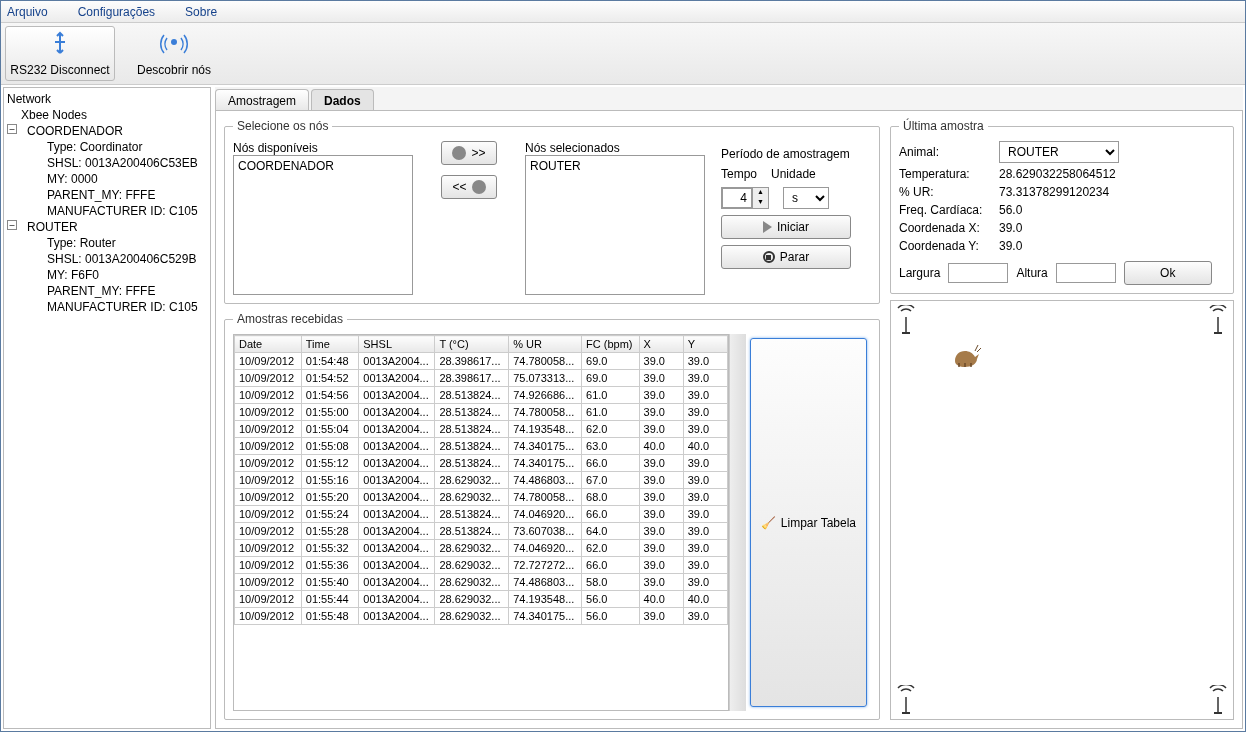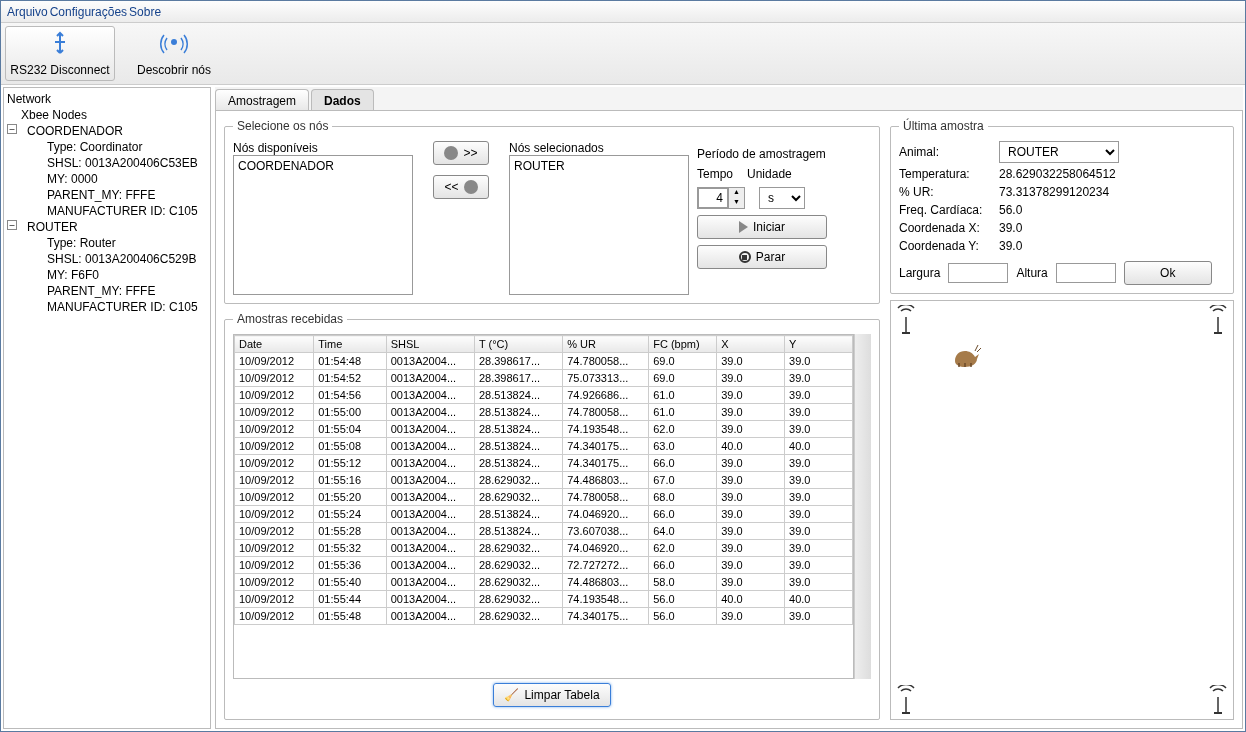--- a/index.html
+++ b/index.html
@@ -4,55 +4,55 @@
 <style>
 * { box-sizing: border-box; font-family: "Segoe UI", Tahoma, sans-serif; font-size: 12px; }
 body { margin: 0; background: #dcdcdc; }
 .window { width: 1246px; height: 732px; background: #fff; border: 1px solid #5a7aa0; display: flex; flex-direction: column; }
 .titlebar { height: 30px; background: linear-gradient(#f4f8fc, #dce8f6); border-bottom: 1px solid #aac; display: flex; align-items: center; padding: 0 6px; }
 .titlebar .title { flex: 1; color: #333; font-size: 13px; }
 .titlebar .java-icon { width: 16px; height: 16px; margin-right: 6px; }
 .win-buttons { display: flex; gap: 2px; }
 .win-btn { width: 28px; height: 20px; background: linear-gradient(#eaf3fb, #cadef3); border: 1px solid #8aa; border-radius: 3px; display:flex; align-items:center; justify-content:center; font-size:11px; }
 .win-btn.close { background: linear-gradient(#f08080, #d22); color:#fff; }
-.menubar { height: 22px; background: linear-gradient(#fdfdfd, #ececec); border-bottom: 1px solid #ccc; display: flex; align-items: center; padding: 0 6px; gap: 2px; color: #15428b; }
+.menubar { height: 22px; background: linear-gradient(#fdfdfd, #ececec); border-bottom: 1px solid #ccc; display: flex; align-items: center; padding: 0 6px; gap: 30px; color: #15428b; }
 .menubar span { cursor: default; }
 .toolbar { height: 62px; background: linear-gradient(#f7f7f7, #e9e9e9); border-bottom: 1px solid #ccc; display: flex; align-items: stretch; padding: 3px 4px; gap: 4px; }
 .tool-btn { width: 110px; border: 1px solid #bbb; background: linear-gradient(#fff, #e8e8e8); border-radius: 3px; display:flex; flex-direction:column; align-items:center; justify-content:center; font-size:11px; }
 .tool-btn.flat { border:1px solid transparent; background:transparent; }
 .tool-btn svg { width:30px; height:30px; }
 .content { flex: 1; display: flex; overflow:hidden; }
 .sidebar { width: 208px; border: 1px solid #bbb; margin: 2px; background: #fff; padding: 3px; overflow:auto; }
 .sidebar .tree-root { font-size: 12px; color:#000; }
 .tree-node { padding-left: 14px; position: relative; line-height: 16px; }
 .tree-node.root { padding-left: 0; }
 .tree-toggle { position:absolute; left:0; top:1px; width:10px; height:10px; border:1px solid #888; font-size:9px; line-height:8px; text-align:center; background:#fff; }
 .main { flex:1; margin:2px; display:flex; flex-direction:column; }
 .tabs { display:flex; border-bottom:1px solid #bbb; height:24px; background:#f4f4f4; }
 .tab { padding:4px 12px; border:1px solid #bbb; border-bottom:none; background:linear-gradient(#fff,#e8e8e8); border-radius:4px 4px 0 0; margin-right:2px; margin-top:2px; }
 .tab.inactive { background:#e4e4e4;font-weight:bold; }
 .tab-body { flex:1; border:1px solid #bbb; border-top:none; padding:8px; display:flex; gap:10px; overflow:hidden; }
 .left-col { flex:1; display:flex; flex-direction:column; gap:8px; min-width:0; }
 .right-col { width:344px; display:flex; flex-direction:column; gap:6px; }
 fieldset { border:1px solid #bbb; border-radius:2px; padding:8px; margin:0; }
 fieldset legend { padding:0 4px; color:#333; }
-.sel-grid { display:grid; grid-template-columns: 180px 80px 180px 130px; gap:8px; align-items:start; }
+.sel-grid { display:grid; grid-template-columns: 180px 80px 180px 130px; gap:16px; align-items:start; }
 .listbox { border:1px solid #999; background:#fff; height:140px; overflow:auto; padding:2px; }
 .listbox div { padding:1px 2px; }
 .arrow-col { display:flex; flex-direction:column; gap:10px; justify-content:center; align-items:center; }
 .btn { border:1px solid #888; background:linear-gradient(#fdfdfd,#e4e4e4); border-radius:3px; padding:3px 10px; display:inline-flex; align-items:center; gap:5px; min-height:24px; }
 .btn.wide { min-width:88px; justify-content:center; }
 .period-col { display:flex; flex-direction:column; gap:6px; font-size:11px;margin-top:6px; }
 .period-row { display:flex; gap:14px; }
 .spinner { display:flex; border:1px solid #999; width:48px; }
 .spinner input { width:30px; border:none; text-align:right; padding:2px; }
 .spinner .spin-btns { display:flex; flex-direction:column; width:16px; }
 .spinner .spin-btns div { flex:1; border-left:1px solid #999; background:#eee; font-size:7px; text-align:center; line-height:8px; }
 select, input[type=text] { border:1px solid #999; padding:2px 4px; background:#fff; }
-.samples { flex:1; display:flex; flex-direction:column; }
+.samples { flex:1; display:flex; flex-direction:row; }
 .table-wrap { flex:1; border:1px solid #bbb; overflow:auto; }
 table { border-collapse:collapse; width:100%; }
 th, td { border:1px solid #ccc; padding:2px 4px; text-align:left; font-size:11px; white-space:nowrap; overflow:hidden; text-overflow:ellipsis; }
 th { background:linear-gradient(#fdfdfd,#e8e8e8); font-weight:normal; position:sticky; top:0; }
 .col-date{width:70px}.col-time{width:64px}.col-shsl{width:78px}.col-t{width:78px}.col-ur{width:76px}.col-fc{width:60px}.col-x{width:60px}.col-y{width:60px}
 .last-sample-grid { display:grid; grid-template-columns:100px 1fr; row-gap:4px; align-items:center; }
 .canvas-area { flex:1; border:1px solid #bbb; background:#fff; position:relative; }
 .antenna { position:absolute; width:22px; height:30px; }
 .antenna svg{width:100%;height:100%;}
 .antenna.tl{top:4px;left:4px}.antenna.tr{top:4px;right:4px}.antenna.bl{bottom:4px;left:4px}.antenna.br{bottom:4px;right:4px}

